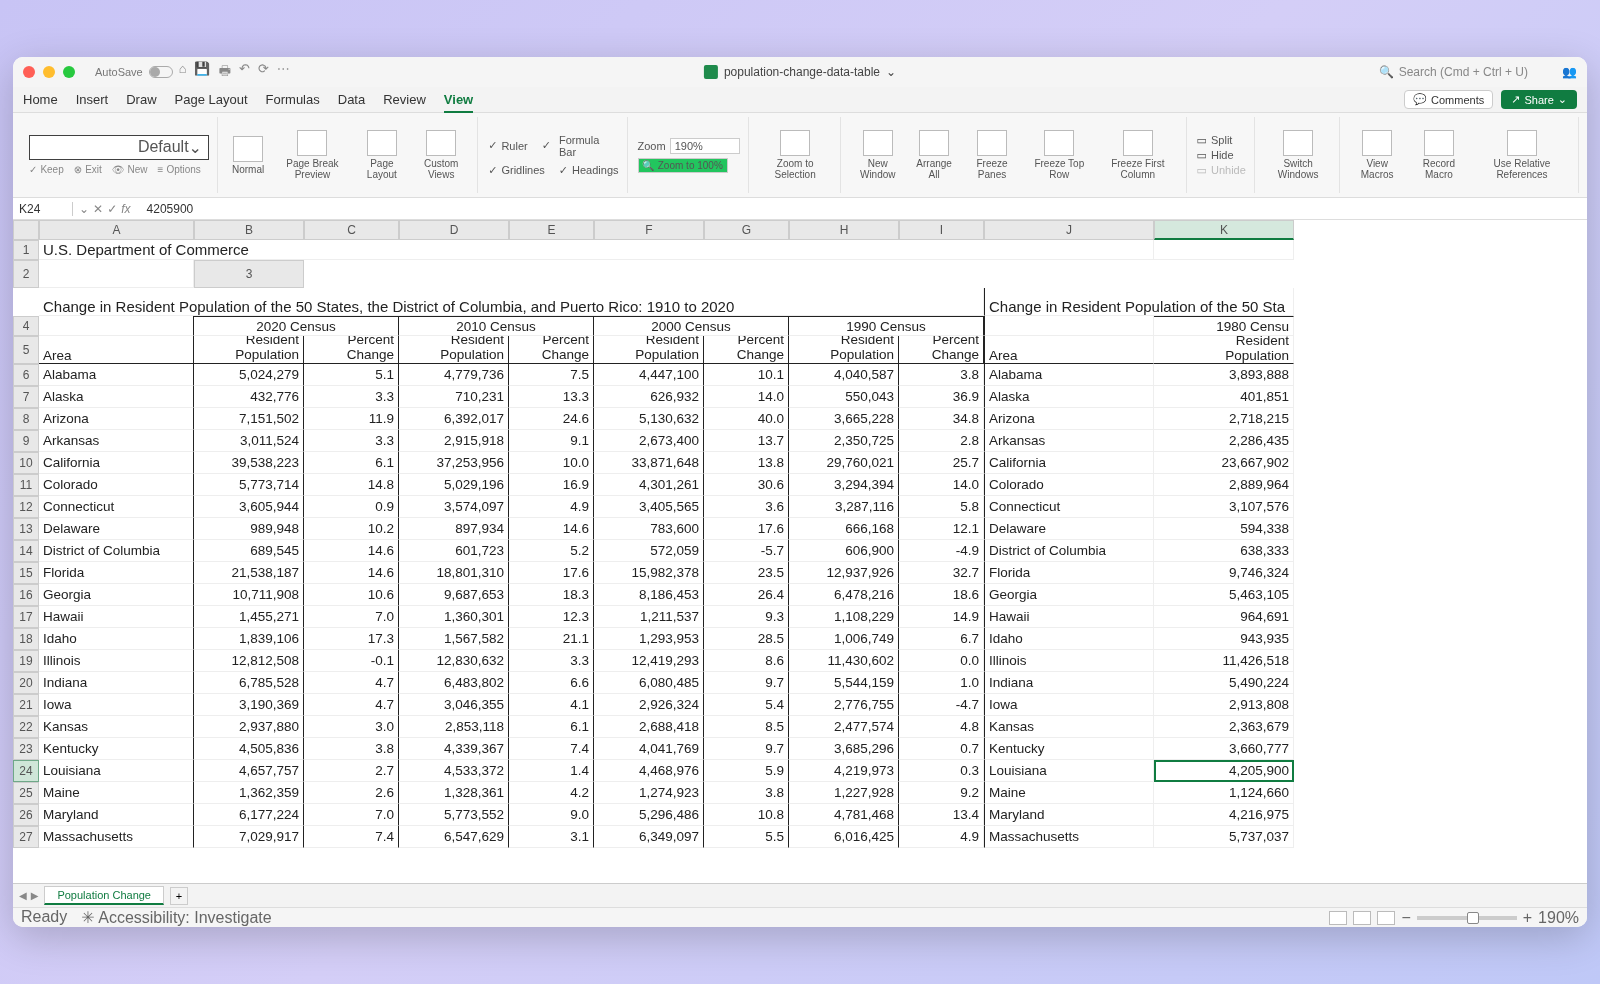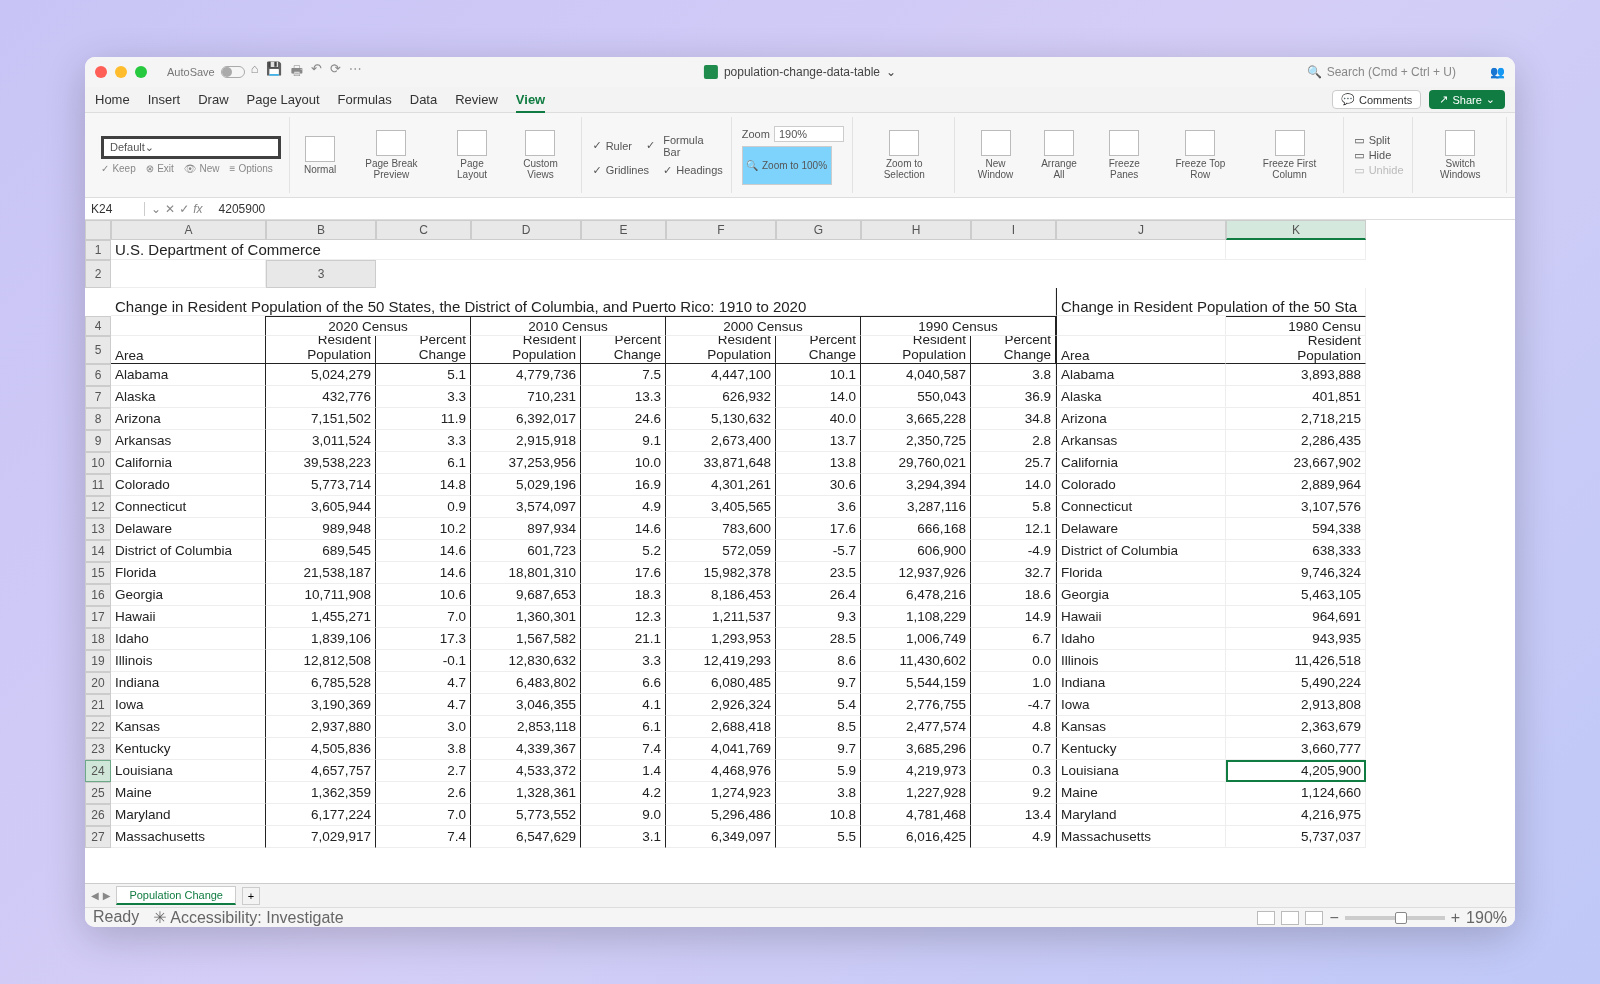--- a/index.html
+++ b/index.html
@@ -1,17 +1,17 @@
 <!DOCTYPE html>
 <html><head>
 <meta charset="utf-8">
 <style>
 * { box-sizing: border-box; margin: 0; padding: 0; }
 body { background: linear-gradient(135deg, #c8c4f5, #d4cef7, #bfc8f7); width: 1600px; height: 984px; font-family: -apple-system, "Segoe UI", Arial, sans-serif; overflow: hidden; display: flex; align-items: center; justify-content: center; }
-.window { width: 1430px; height: 870px; background: #fff; border-radius: 10px; box-shadow: 0 10px 40px rgba(0,0,0,0.2); display: flex; flex-direction: column; overflow: hidden; position: relative; }
+.window { width: 1574px; height: 870px; background: #fff; border-radius: 10px; box-shadow: 0 10px 40px rgba(0,0,0,0.2); display: flex; flex-direction: column; overflow: hidden; position: relative; }
 .titlebar { height: 30px; background: #f5f5f5; display: flex; align-items: center; padding: 0 10px; font-size: 12px; color: #555; position: relative; }
 .traffic { display: flex; gap: 8px; }
 .dot { width: 12px; height: 12px; border-radius: 50%; }
 .red { background: #ff5f56; } .yellow { background: #ffbd2e; } .green { background: #27c93f; }
 .titleblock { position: absolute; left: 50%; transform: translateX(-50%); display: flex; align-items: center; gap: 6px; color: #444; }
 .doc-icon { width: 14px; height: 14px; background: #1f8b4c; border-radius: 2px; }
 .autosave { display: flex; align-items: center; gap: 6px; margin-left: 20px; color: #777; font-size: 11px;}
 .switch { width: 24px; height: 12px; border: 1px solid #aaa; border-radius: 7px; position: relative; }
 .switch::after { content:""; position:absolute; width:10px; height:10px; background:#aaa; border-radius:50%; top:0; left:0;}
 .qat { display: flex; gap: 8px; margin-left: 6px; color:#888; font-size: 13px;}
@@ -23,22 +23,22 @@
 .btn-comments { font-size:11px; border:1px solid #ccc; padding:2px 8px; border-radius:4px; background:#fff; display:flex; gap:4px; align-items:center;}
 .btn-share { font-size:11px; background:#107c41; color:#fff; padding:3px 10px; border-radius:4px; display:flex; gap:4px; align-items:center;}
 .ribbon { height: 85px; background: #f7f7f7; border-bottom: 1px solid #ddd; display: flex; padding: 4px 8px; gap: 2px; font-size: 10px; color: #555;}
 .rgroup { display: flex; flex-direction: column; justify-content: center; padding: 0 8px; border-right: 1px solid #e3e3e3; align-items: stretch;}
 .rrow { display:flex; gap:6px; align-items:center;}
 .ricon { width: 26px; height: 26px; border: 1px solid #bbb; background: #fff; display:inline-block; }
 .rbigbtn { display:flex; flex-direction:column; align-items:center; text-align:center; gap:2px; padding:0 4px; cursor:pointer; font-size:10px; line-height:1.1;}
 .rbigbtn .ricon { width:30px; height:26px;}
 .check { font-size:11px; display:flex; align-items:center; gap:4px;}
 .zoomsel { border:1px solid #ccc; background:#fff; padding:1px 4px; font-size:11px; width:70px;}
-.zoombtn { font-size:10px; background:#7dd3fc; border:1px solid #ccc; padding:13px 4px;}
-.fontsel { border:3px solid #404040; background:#fff; padding:2px 6px; font-size:11px; width:180px; display:flex; justify-content:flex-start;}
+.zoombtn { font-size:10px; background:#22c55e; border:1px solid #ccc; padding:1px 4px;}
+.fontsel { border:1px solid #404040; background:#fff; padding:2px 6px; font-size:16px; width:180px; display:flex; justify-content:flex-end;}
 .tinybtn { font-size:10px; color:#888; display:flex; gap:3px; align-items:center;}
 .formula-bar { height: 22px; display: flex; align-items: center; border-bottom: 1px solid #ddd; font-size: 12px; }
 .name-box { width: 60px; border-right: 1px solid #ccc; padding: 0 6px; color:#333;}
 .fx-ctrl { display:flex; gap:4px; padding:0 6px; color:#888; align-items:center;}
 .fx-val { padding-left: 10px; color:#333;}
 .sheet { flex: 1; overflow: hidden; position: relative; background: #fff;}
 .grid { display: grid; height: 100%; font-size: 13.5px; color: #222; }
 .hdr { background: #e8e8e8; border: 1px solid #ccc; text-align: center; font-size: 12px; color: #555; display:flex; align-items:center; justify-content:center; height:20px;}
 .rowhdr { background: #e8e8e8; border: 1px solid #ccc; text-align: center; font-size: 12px; color: #555; display:flex; align-items:center; justify-content:center;}
 .rowhdr.sel { background:#cfe6d8; border-color:#6fa888;}
@@ -193,20 +193,36 @@
     <div class="rgroup" style="flex-direction:column; gap:2px; justify-content:center;">
       <span class="check">▭ <span>Split</span></span>
       <span class="check">▭ <span>Hide</span></span>
       <span class="check" style="color:#bbb;">▭ <span>Unhide</span></span>
     </div>
     <div class="rgroup">
       <div class="rbigbtn">
           <span class="ricon"></span>
           <span>Switch Windows</span>
         </div>
+    </div>
+    <div class="rgroup">
+      <div class="rrow">
+        <div class="rbigbtn">
+            <span class="ricon"></span>
+            <span>View Macros</span>
+          </div>
+        <div class="rbigbtn">
+            <span class="ricon"></span>
+            <span>Record Macro</span>
+          </div>
+        <div class="rbigbtn">
+            <span class="ricon"></span>
+            <span>Use Relative References</span>
+          </div>
+      </div>
     </div>
   </div>
 
   <div class="formula-bar">
     <div class="name-box">K24</div>
     <div class="fx-ctrl">
       <span>⌄</span>
       <span>✕</span>
       <span>✓</span>
       <span style="font-style:italic;">fx</span>

